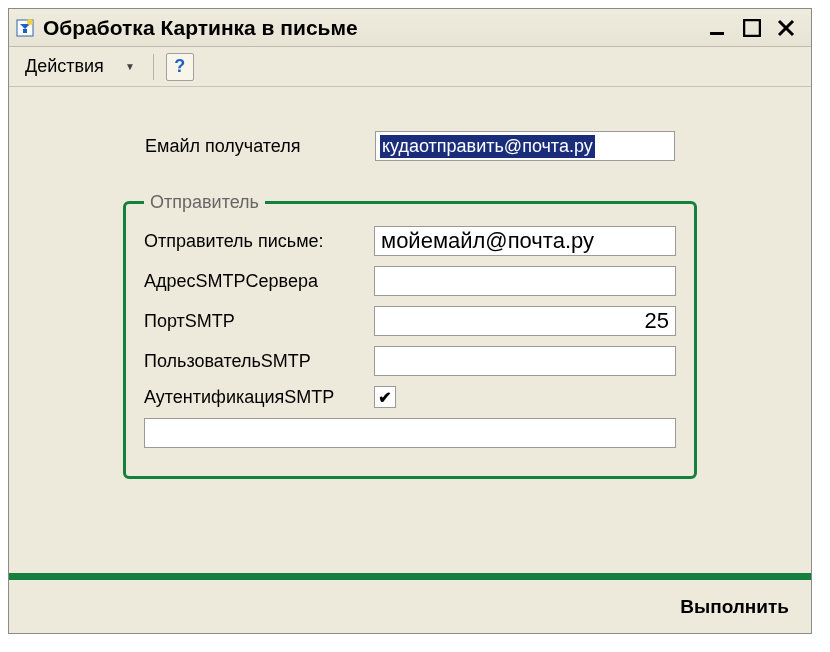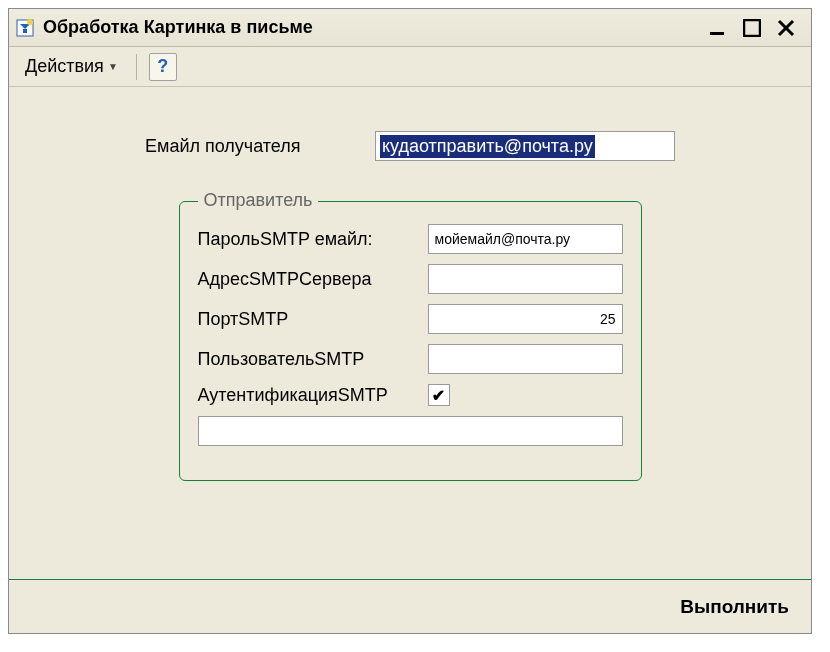--- a/index.html
+++ b/index.html
@@ -31,21 +31,21 @@
     .title-icon {
       width: 20px;
       height: 20px;
       margin-right: 8px;
       display: flex;
       align-items: center;
       justify-content: center;
     }
     .title-text {
       font-weight: bold;
-      font-size: 18px;
+      font-size: 21px;
       flex: 1;
       color: #000;
     }
     .window-controls {
       display: flex;
       gap: 12px;
       align-items: center;
       padding-right: 8px;
     }
     .win-btn {
@@ -63,21 +63,21 @@
       background: #eeeadb;
       border-bottom: 1px solid #c8c4b5;
       display: flex;
       align-items: center;
       padding: 0 10px;
       gap: 8px;
     }
     .actions-menu {
       display: flex;
       align-items: center;
-      gap: 4px;
+      gap: 21px;
       cursor: pointer;
       padding: 4px 6px;
       font-size: 18px;
     }
     .dropdown-arrow {
       font-size: 10px;
       color: #444;
     }
     .toolbar-sep {
       width: 1px;
@@ -117,43 +117,43 @@
       width: 230px;
       font-size: 18px;
       color: #000;
     }
     .text-input {
       flex: 1;
       height: 30px;
       border: 1px solid #9a9a9a;
       background: #fff;
       padding: 2px 6px;
-      font-size: 14px;
+      font-size: 22px;
       font-family: Arial, sans-serif;
     }
     .text-input.right { text-align: right; }
     .selected-input {
       flex: 0 0 300px;
       height: 30px;
       border: 1px solid #9a9a9a;
       background: #fff;
       padding: 2px 4px;
       font-size: 18px;
       display: flex;
       align-items: center;
     }
     .selection-span {
       background: #1a2d7a;
       color: #fff;
       padding: 1px 2px;
     }
     .fieldset {
-      border: 1px solid #15803d;
+      border: 3px solid #15803d;
       border-radius: 6px;
-      padding: 22px 18px 24px 18px;
+      padding: 22px 18px 18px 18px;
       margin-top: 0;
       position: relative;
     }
     .legend {
       position: absolute;
       top: -12px;
       left: 18px;
       background: #eeeadb;
       padding: 0 6px;
       font-size: 18px;
@@ -164,22 +164,22 @@
       height: 22px;
       border: 1px solid #9a9a9a;
       background: #fff;
       display: flex;
       align-items: center;
       justify-content: center;
       font-size: 16px;
       font-weight: bold;
     }
     .footer {
-      height: 54px;
-      border-top: 1px solid #15803d;
+      height: 60px;
+      border-top: 7px solid #15803d;
       display: flex;
       justify-content: flex-end;
       align-items: center;
       padding: 0 16px;
       gap: 18px;
       background: #eeeadb;
     }
     .footer-btn {
       font-size: 19px;
       font-weight: bold;
@@ -236,21 +236,21 @@
       <div class="label">Емайл получателя</div>
       <div class="selected-input">
         <span class="selection-span">кудаотправить@почта.ру</span>
       </div>
     </div>
 
     <div class="fieldset">
       <div class="legend">Отправитель</div>
 
       <div class="form-row">
-        <div class="label">ПарольSMTP емайл:</div>
+        <div class="label">Отправитель письме:</div>
         <input class="text-input" value="мойемайл@почта.ру" style="">
       </div>
 
       <div class="form-row">
         <div class="label">АдресSMTPСервера</div>
         <input class="text-input" value="" style="">
       </div>
 
       <div class="form-row">
         <div class="label">ПортSMTP</div>

